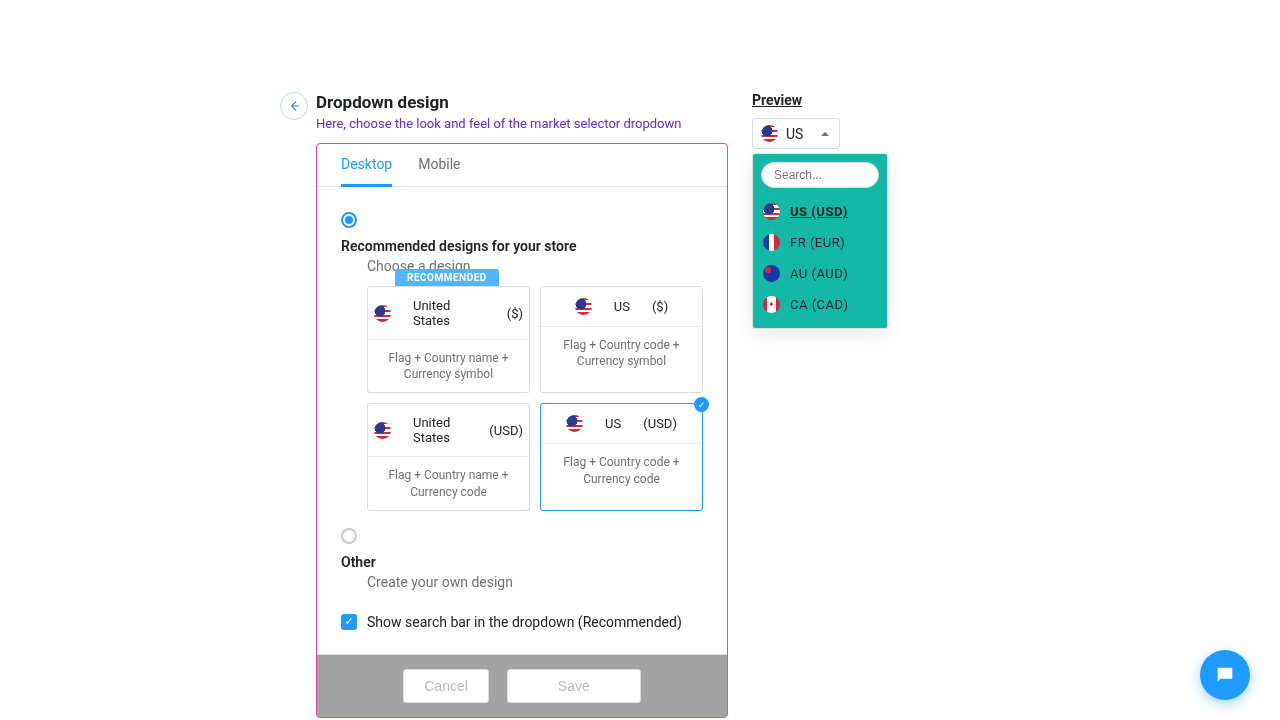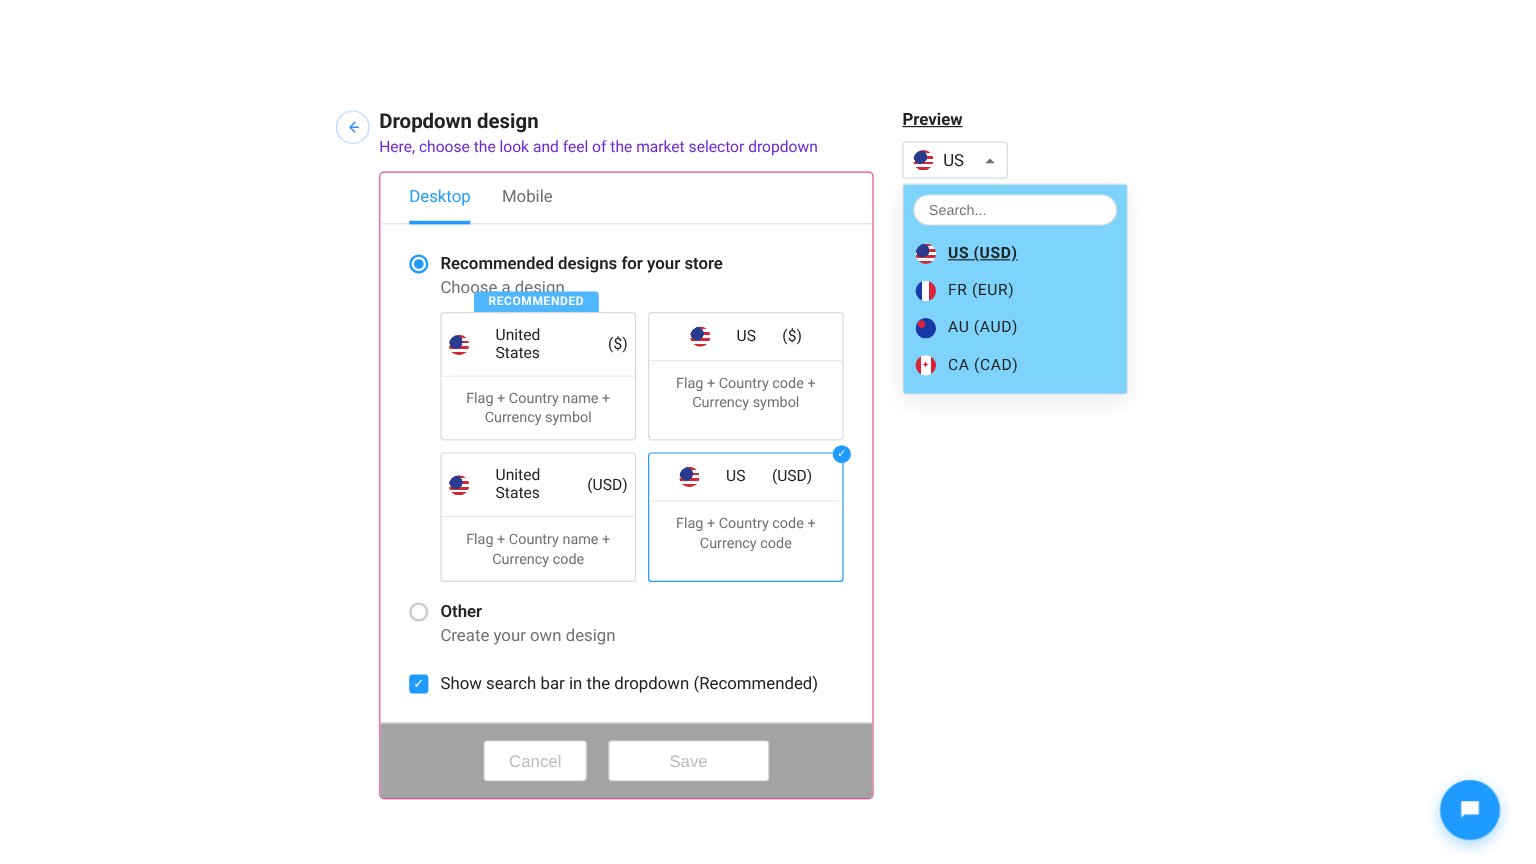--- a/index.html
+++ b/index.html
@@ -52,21 +52,21 @@
     font-size: 14px;
     color: #6d7175;
     cursor: pointer;
     border-bottom: 3px solid transparent;
     margin-bottom: -1px;
   }
   .tab.active { color: #1f9bff; border-bottom-color: #1f9bff; }
 
   .body { padding: 24px; }
 
-  .radio-row { display: flex; align-items: flex-end; gap: 10px; margin-bottom: 4px; }
+  .radio-row { display: flex; align-items: flex-start; gap: 10px; margin-bottom: 4px; flex-direction: column; }
   .radio {
     width: 16px; height: 16px; border: 2px solid #1f9bff; border-radius: 50%;
     display: inline-block; position: relative; margin-top: 1px; flex-shrink:0;
   }
   .radio.checked::after {
     content: ""; position: absolute; inset: 2px; background: #1f9bff; border-radius: 50%;
   }
   .radio.unchecked { border-color: #c9cbcc; }
   .radio-main { font-weight: 600; font-size: 14px; }
   .radio-sub  { font-size: 14px; color: #6d7175; margin: 2px 0 12px 26px; }
@@ -167,24 +167,24 @@
   .preview-selbtn .caret {
     width: 0; height: 0;
     border-left: 4px solid transparent;
     border-right: 4px solid transparent;
     border-bottom: 4px solid #6d7175;
     margin-left: 10px;
   }
   .preview-pop {
     border: 1px solid #e1e3e5;
     border-radius: 3px;
-    background: #7dd3fc;
+    background: #14b8a6;
     box-shadow: 0 6px 18px rgba(0,0,0,0.08);
     padding: 8px;
-    width: 188px;
+    width: 136px;
   }
   .preview-search {
     width: 100%;
     border: 1px solid #d9dbdd;
     border-radius: 14px;
     padding: 5px 12px;
     font-size: 12px;
     outline: none;
     margin-bottom: 8px;
   }

